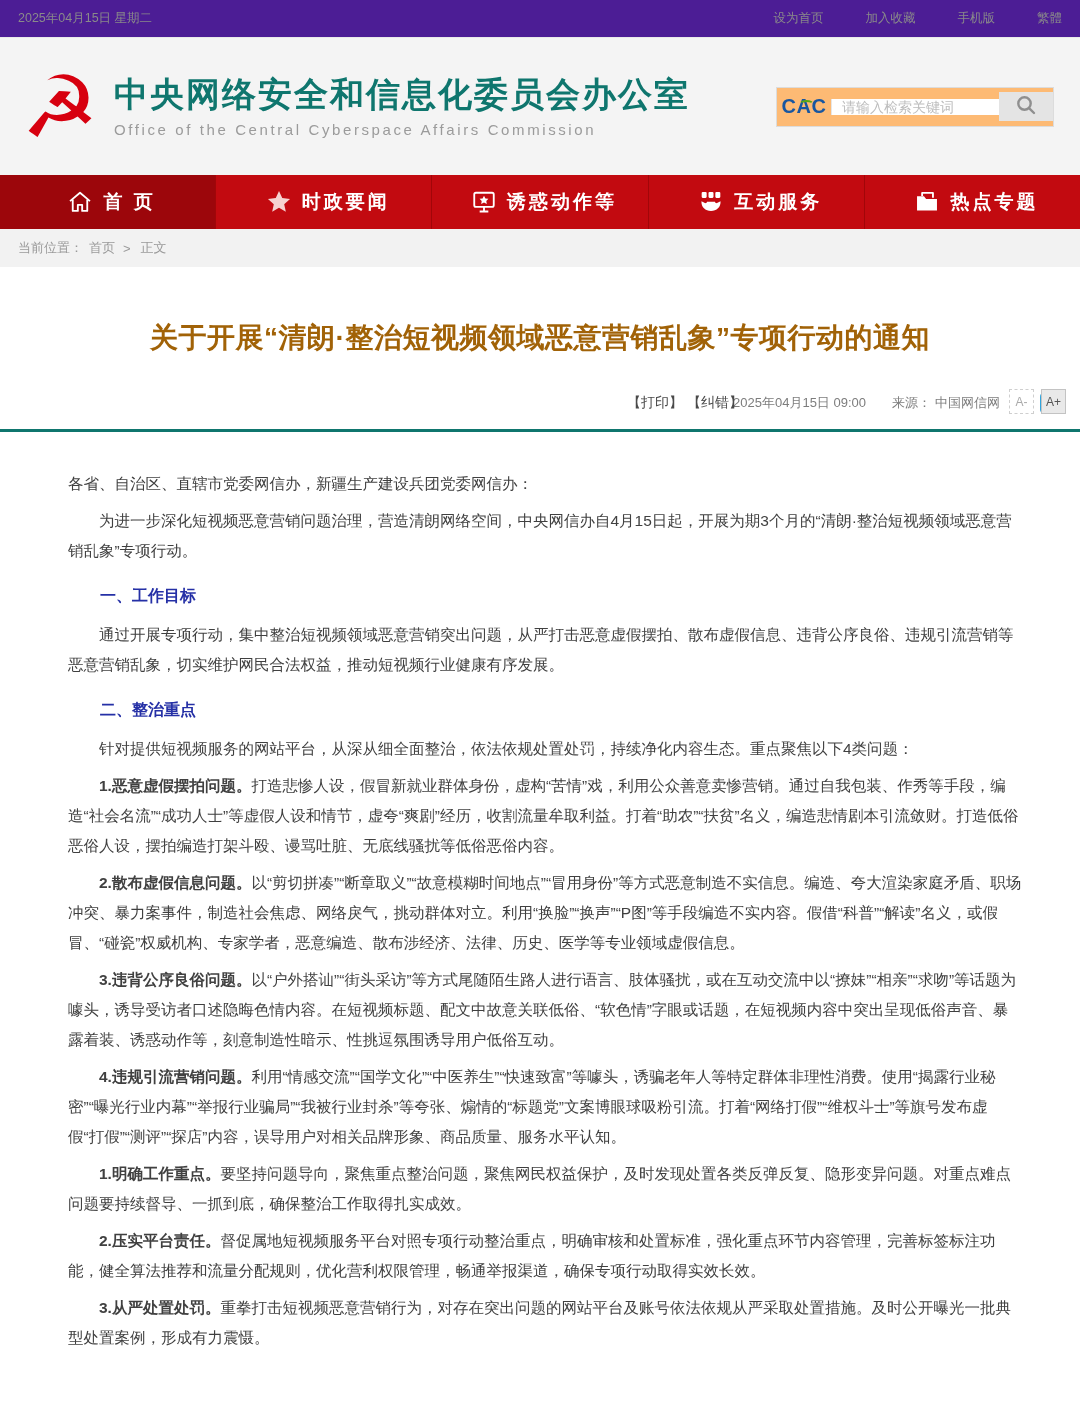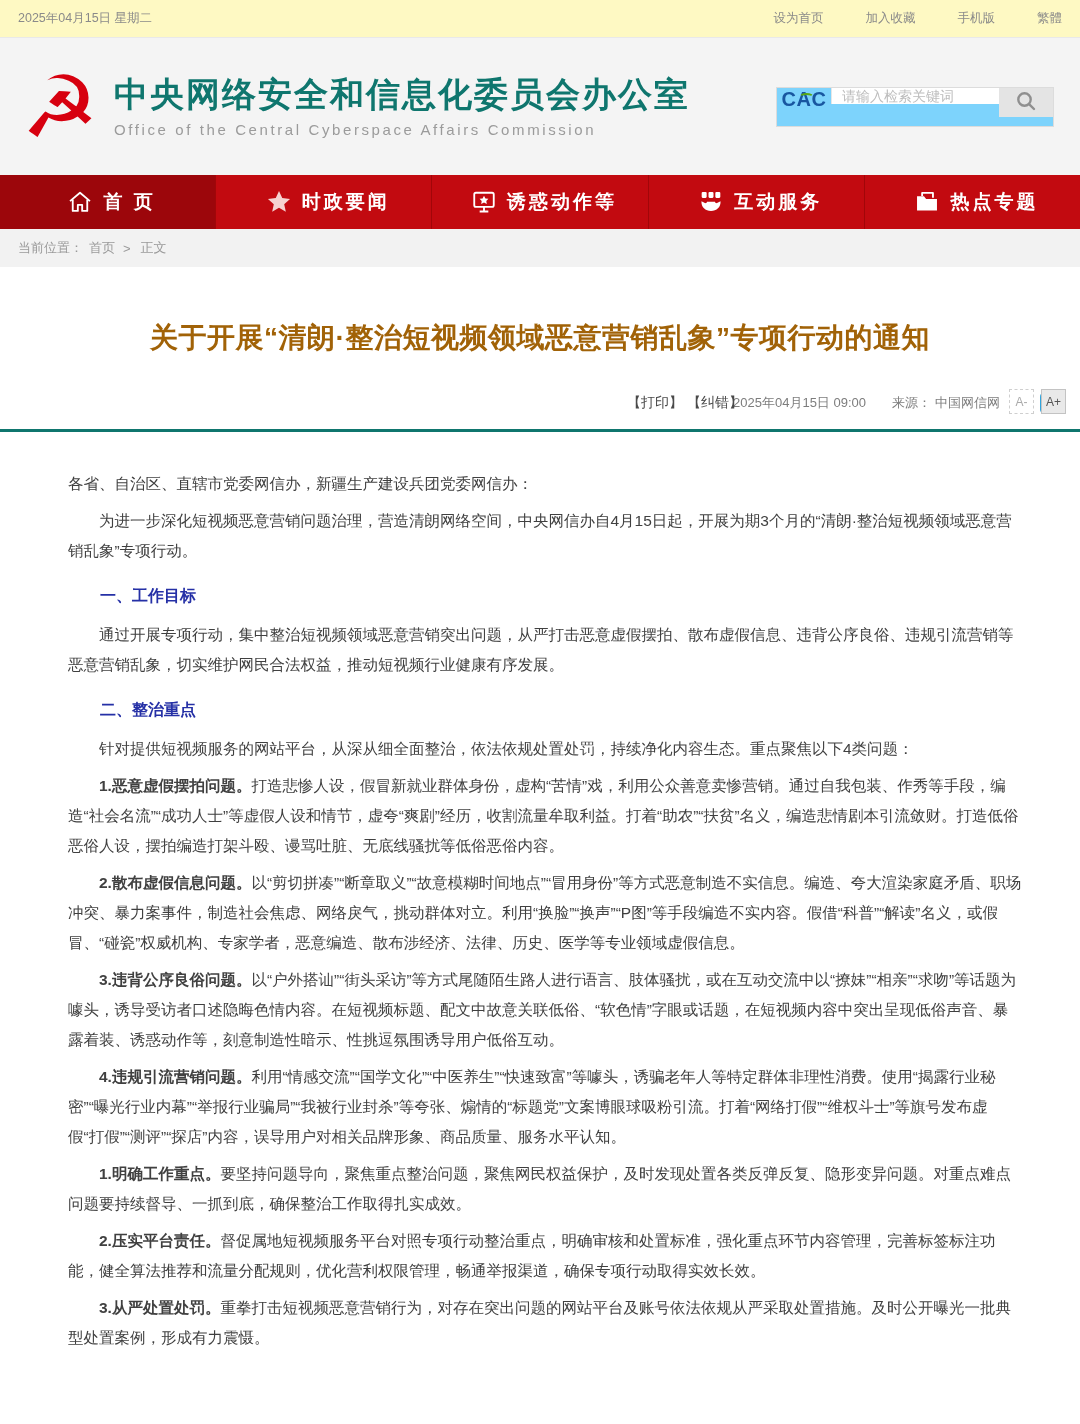--- a/index.html
+++ b/index.html
@@ -3,21 +3,21 @@
 <meta charset="utf-8">
 <style>
   * { box-sizing: border-box; }
   html,body { margin:0; padding:0; }
   body {
     width:1080px; background:#ffffff; color:#404040;
     font-family:"Liberation Sans","DejaVu Sans",sans-serif;
   }
   
   .topbar {
-    height:38px; background:#fef9c3; border-bottom:1px solid #e9e9e9;
+    height:38px; background:#4c1d95; border-bottom:1px solid #e9e9e9;
     display:flex; align-items:center; justify-content:space-between;
     padding:17px 18px; font-size:12.5px; color:#8a8a8a;
   }
   .topbar-links { display:flex; }
   .topbar-links .tlink { margin-left:42px; cursor:pointer; }
   
   .site-header {
     height:137px; background:#f4f4f4;
     display:flex; align-items:center; justify-content:space-between;
     padding:0 26px 0 12px;
@@ -29,21 +29,21 @@
   }
   .title-cn {
     font-size:34px; font-weight:bold; color:#0f766e; letter-spacing:2px;
     line-height:1.15;
   }
   .title-en {
     font-size:15px; color:#9b9b9b; letter-spacing:2.6px; margin-top:7px;
   }
   
   .searchbox {
-    display:flex; align-items:flex-start; height:40px; background:#7dd3fc;
+    display:flex; align-items:center; height:40px; background:#fdba74;
     border:1px solid #dcdcdc;
   }
   .cac-logo {
     width:54px; display:flex; align-items:center; justify-content:center;
     position:relative; font-weight:bold; font-size:20px; color:#1856a0;
     letter-spacing:0.5px;
   }
   .cac-arc {
     position:absolute; top:5px; left:22px; width:15px; height:8px;
     border:2.5px solid transparent; border-top:2.5px solid #5aa814;

